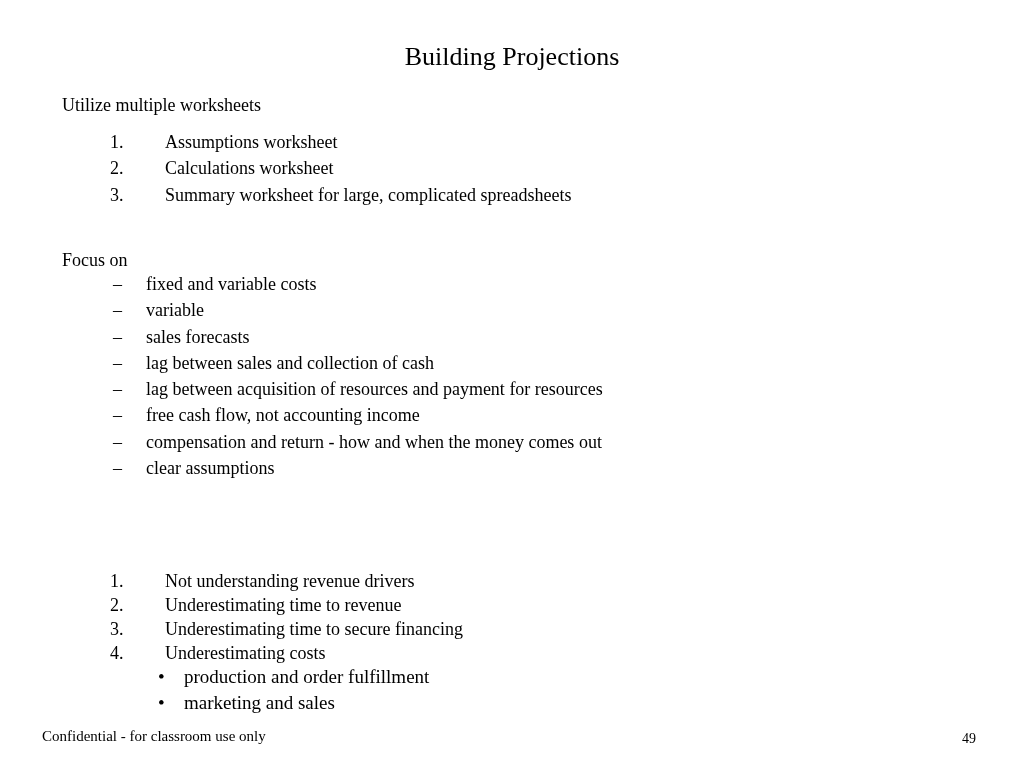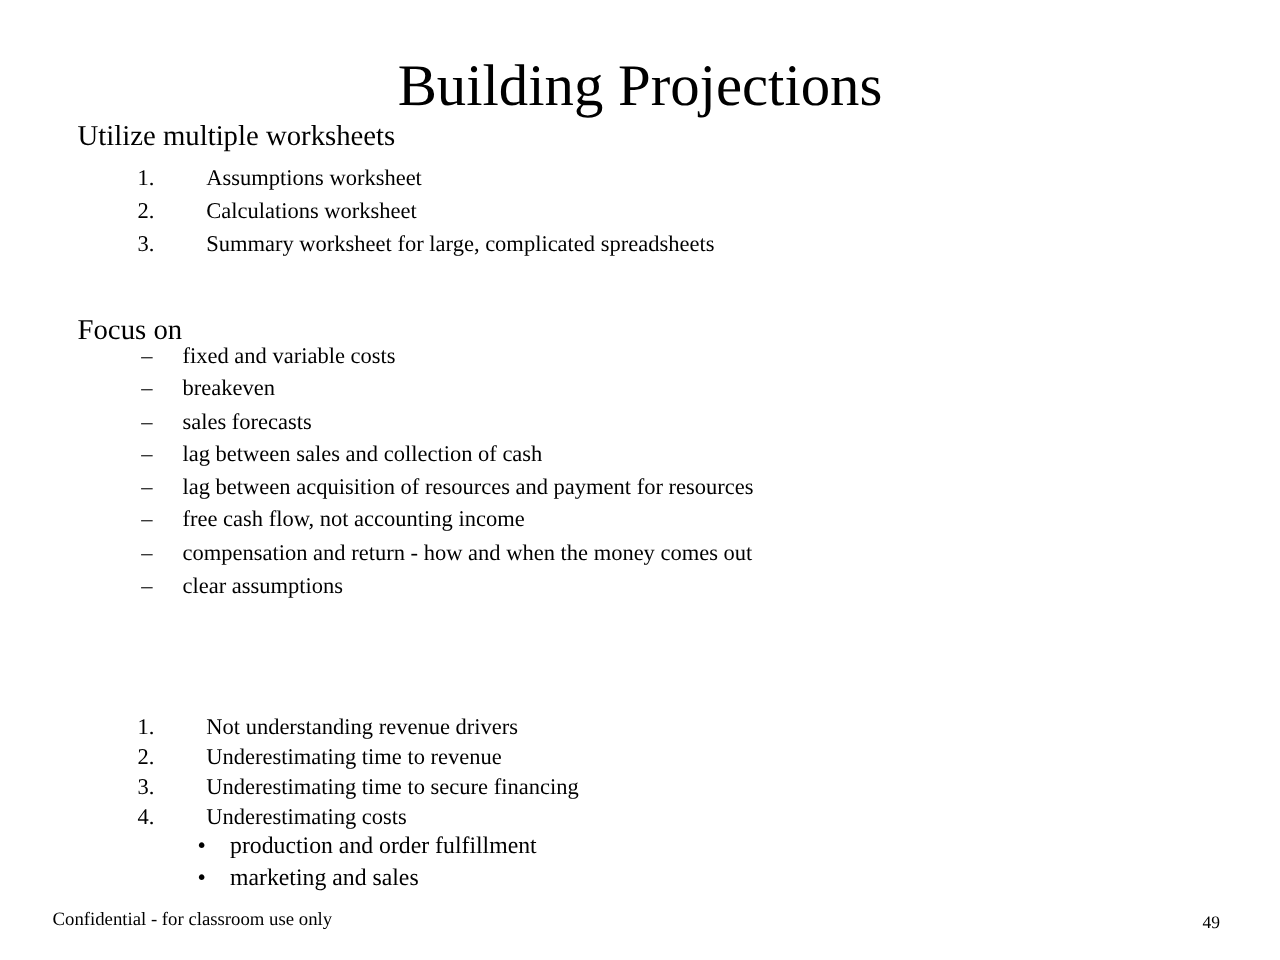--- a/index.html
+++ b/index.html
@@ -15,28 +15,28 @@
     color: #000000;
     font-family: "Liberation Serif", serif;
     overflow: hidden;
   }
   .title {
     position: absolute;
     top: 42px;
     left: 0;
     width: 100%;
     text-align: center;
-    font-size: 47px;
+    font-size: 26px;
     line-height: 1.15;
     white-space: nowrap;
   }
   .heading {
     position: absolute;
     left: 62px;
-    font-size: 23px;
+    font-size: 18px;
     line-height: 1.2;
     white-space: nowrap;
   }
   #heading-worksheets { top: 95px; }
   #heading-focus      { top: 250px; }
   #heading-myopia     { top: 481px; }
   #heading-mistakes   { top: 537px; }
 
   .list { position: absolute; }
   .row  { display: flex; align-items: baseline; }
@@ -116,21 +116,21 @@
 
   <div class="heading" id="heading-focus">Focus on</div>
 
   <div class="list" id="list-focus">
     <div class="row">
       <span class="marker">–</span>
       <span>fixed and variable costs</span>
     </div>
     <div class="row">
       <span class="marker">–</span>
-      <span>breakeven</span>
+      <span>variable</span>
     </div>
     <div class="row">
       <span class="marker">–</span>
       <span>sales forecasts</span>
     </div>
     <div class="row">
       <span class="marker">–</span>
       <span>lag between sales and collection of cash</span>
     </div>
     <div class="row">

